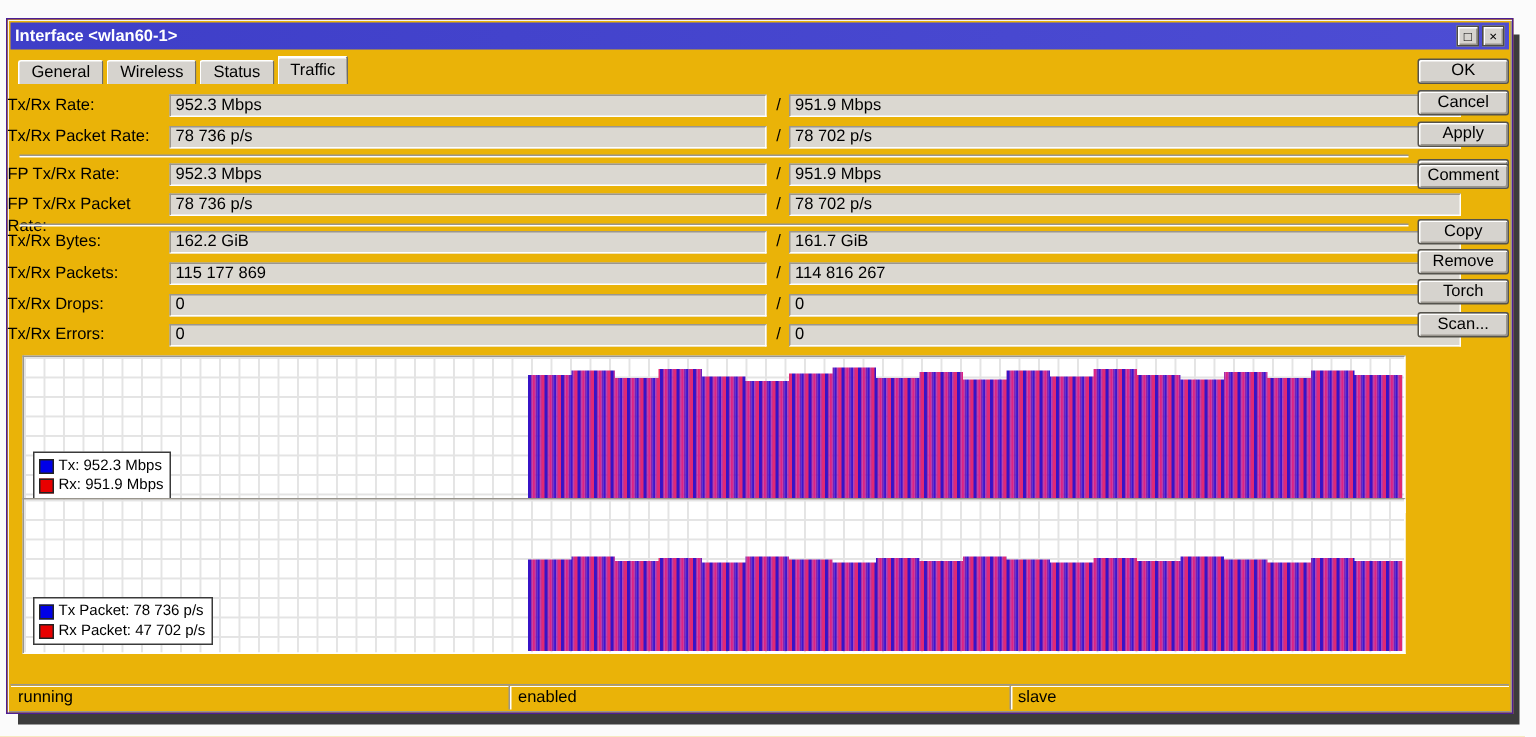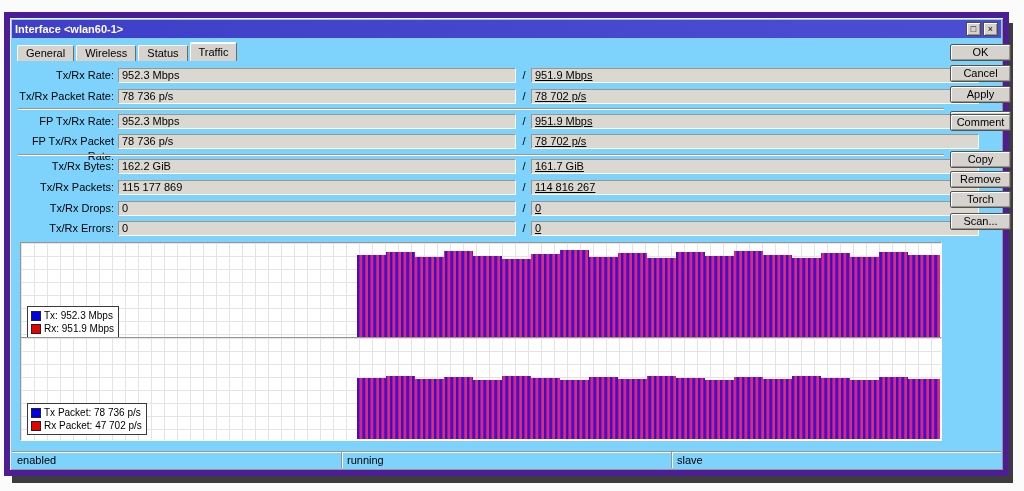--- a/index.html
+++ b/index.html
@@ -1,20 +1,20 @@
 <!DOCTYPE html>
 <html><head>
 <meta charset="utf-8">
 <style>
   * { box-sizing: border-box; margin: 0; padding: 0; }
   html,body { width:1024px; height:491px; background:#fbfbfb; overflow:hidden;
     font-family:"Liberation Sans", sans-serif; color:#000; }
 
   .window { position:absolute; left:4px; top:12px; width:1005px; height:464px;
-    background:#7dd3fc; border:6px solid #4c1d95;
+    background:#eab308; border:1px solid #4c1d95;
     box-shadow: inset 1px 1px 0 #f4f2ee, inset -1px -1px 0 #9a968e,
                 6px 9px 0 -2px #3c3c3c; }
 
   
   .titlebar { position:absolute; left:2px; top:2px; right:2px; height:18px;
     background:linear-gradient(90deg,#3e3ec8,#4d4dd4); display:flex; align-items:center;
     padding:0 3px; }
   .titlebar .title { flex:1; color:#fff; font-size:11px; font-weight:bold; }
   .tb-btn { width:15px; height:14px; margin-left:2px; background:#d6d3ce;
     border:1px solid #4d4b46; box-shadow: inset 1px 1px 0 #fff, inset -1px -1px 0 #9a968e;
@@ -23,27 +23,27 @@
   
   .tabstrip { position:absolute; left:7px; top:24px; height:19px; display:flex;
     align-items:flex-end; }
   .tab { height:16px; margin-right:2px; padding:0 8px; font-size:11px; line-height:15px;
     background:#d6d3ce; border:1px solid; border-color:#fff #6e6c66 #6e6c66 #fff;
     border-bottom:none; border-radius:2px 2px 0 0; }
   .tab.active { height:19px; line-height:18px; position:relative; z-index:2;
     box-shadow: inset 0 1px 0 #fff; }
 
   
-  .lab { position:absolute; left:0; width:104px; text-align:right; font-size:11px;
+  .lab { position:absolute; left:0; width:104px; font-size:11px;
     line-height:15px; }
   .fld { position:absolute; height:15px; font-size:11px; line-height:13px;
     background:#dbd8d1; border:1px solid; border-color:#9a968e #fff #fff #9a968e;
     padding:0 3px; white-space:nowrap; overflow:hidden; }
   .fld.tx { left:108px; width:398px; }
-  .fld.rx { left:521px; width:448px;text-decoration:underline; }
+  .fld.rx { left:521px; width:448px; }
   .slash { position:absolute; left:507px; width:14px; text-align:center; font-size:11px;
     line-height:15px; }
   .sep { position:absolute; left:8px; width:926px; height:2px;
     border-top:1px solid #9a968e; border-bottom:1px solid #fff; }
 
   
   .btn { position:absolute; left:940px; width:61px; height:17px; background:#d6d3ce;
     border:1px solid #55534d; border-radius:2px;
     box-shadow: inset 1px 1px 0 #fff, inset -1px -1px 0 #9a968e;
     font-size:11px; line-height:15px; text-align:center; cursor:default; }
@@ -193,18 +193,18 @@
         <span>Tx Packet: 78 736 p/s</span>
       </div>
       <div class="row">
         <span class="swatch" style="background:#e80000"></span>
         <span>Rx Packet: 47 702 p/s</span>
       </div>
     </div>
   </div>
 
   <div class="statusbar">
+    <span class="cell">running</span>
     <span class="cell">enabled</span>
-    <span class="cell">running</span>
     <span class="cell">slave</span>
   </div>
 
 </div>
 
 </body></html>

